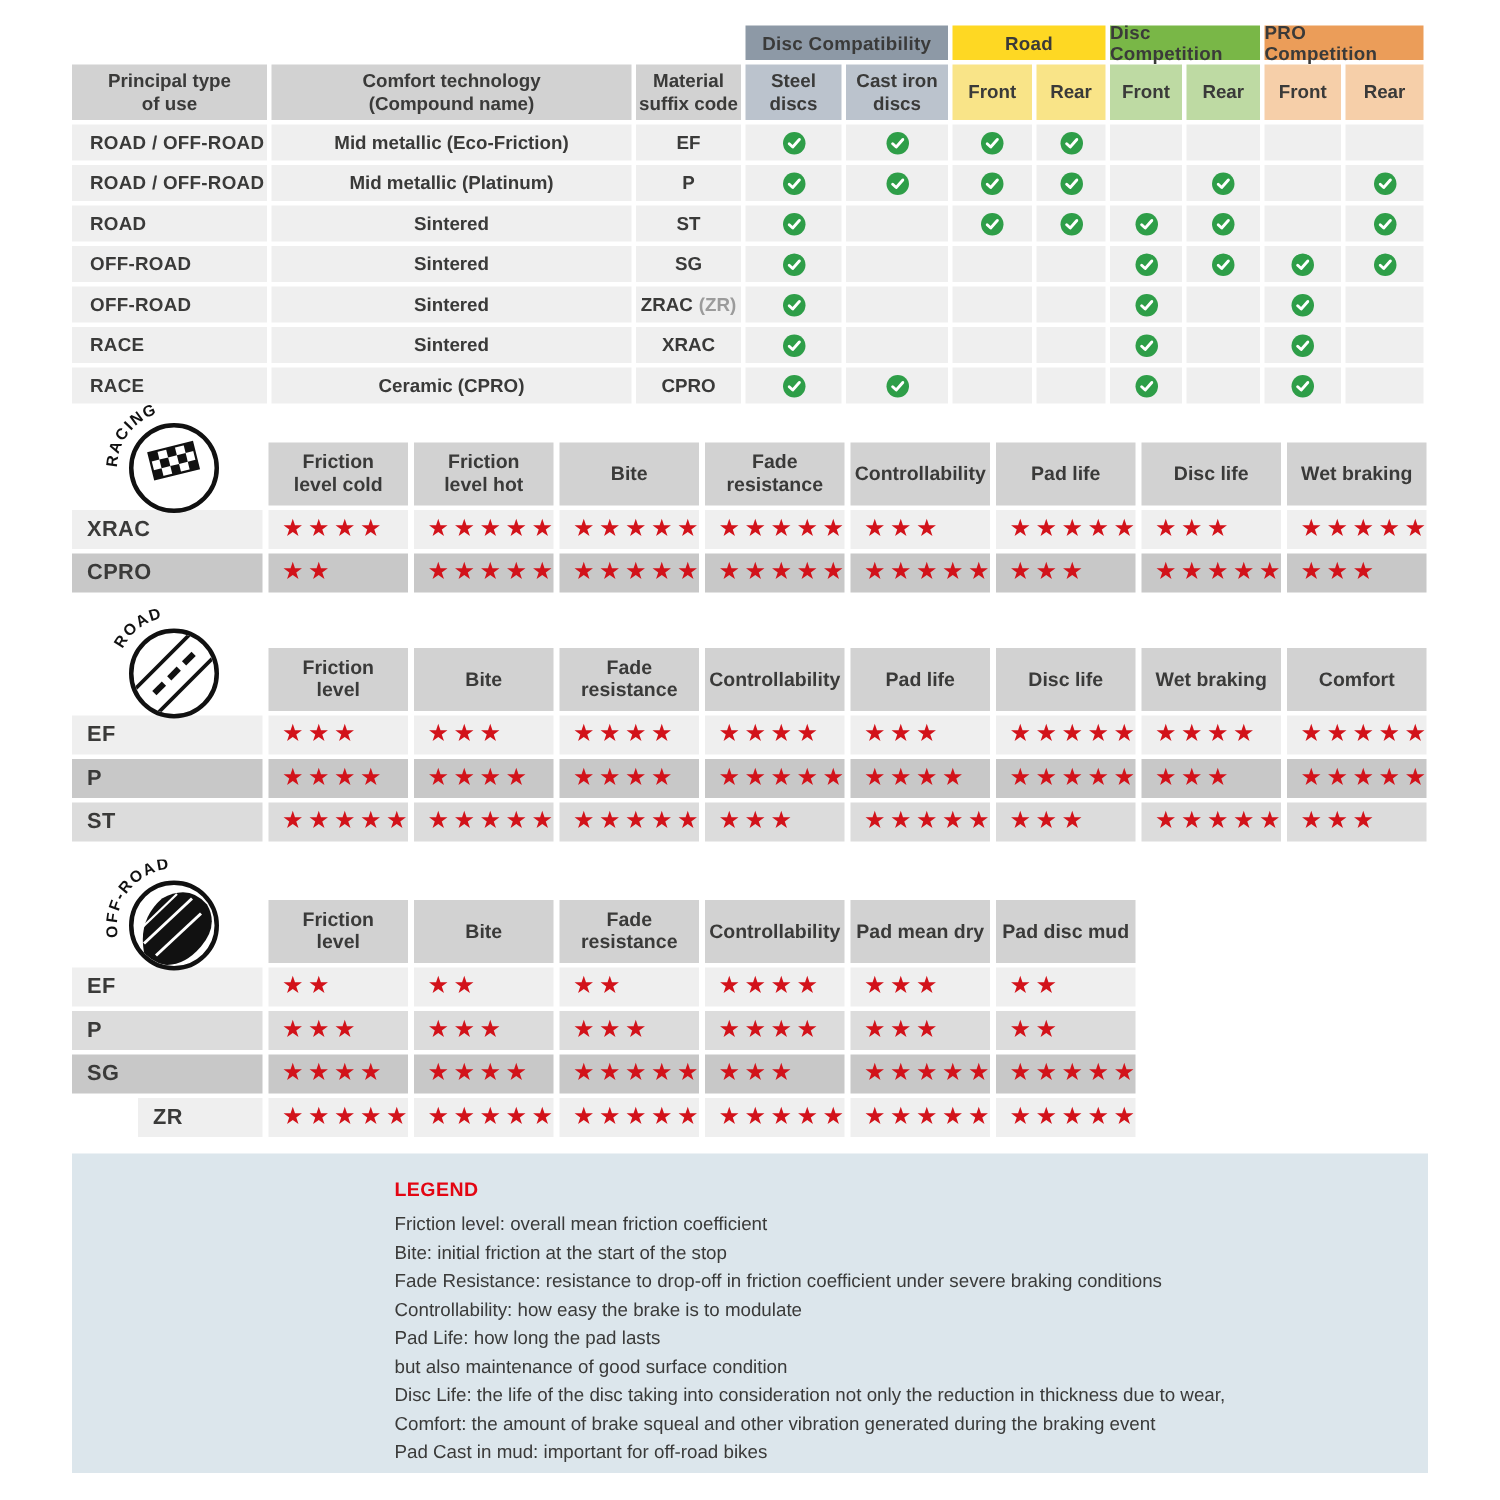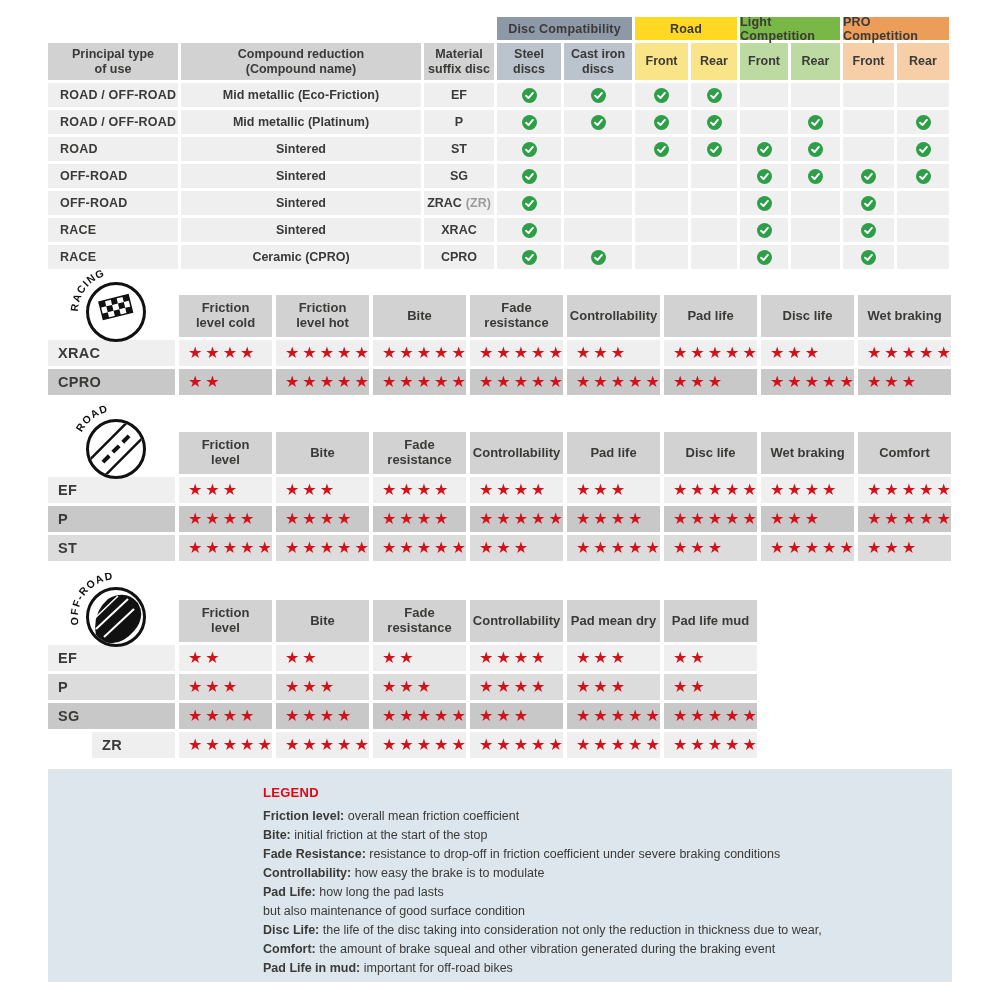--- a/index.html
+++ b/index.html
@@ -57,39 +57,39 @@
   .rating .star-cell{display:flex;align-items:center;padding-left:9px;}
   .stars{font-size:16px;letter-spacing:3px;line-height:1;}
 
   
   .legend{
     margin-top:11px;height:213px;box-sizing:border-box;
     padding:16px 0 0 215px;
   }
   .legend-title{font-weight:bold;font-size:13px;margin-bottom:7px;letter-spacing:.3px;}
   .legend-line{font-size:12.5px;line-height:19px;}
-  .legend-line b{font-weight:bold;}
+  .legend-line b{font-weight:normal;}
 </style>
 </head>
 <body>
 
 <div class="page">
 
   <div class="compat">
       <div class="spacer"></div>
       <div class="group-h" style="background: rgb(141, 153, 166);">Disc Compatibility</div>
       <div class="group-h" style="background: rgb(254, 216, 35);">Road</div>
-      <div class="group-h" style="background: rgb(121, 183, 71);">Light Competition</div>
+      <div class="group-h" style="background: rgb(121, 183, 71);">Disc Competition</div>
       <div class="group-h" style="background: rgb(235, 157, 89);">PRO Competition</div>
       <div class="main-h">Principal type
 of use</div>
-      <div class="main-h">Compound reduction
+      <div class="main-h">Comfort technology
 (Compound name)</div>
       <div class="main-h">Material
-suffix disc</div>
+suffix code</div>
       <div class="sub-h" style="background: rgb(187, 195, 205);">Steel
 discs</div>
       <div class="sub-h" style="background: rgb(187, 195, 205);">Cast iron
 discs</div>
       <div class="sub-h" style="background: rgb(249, 228, 136);">Front</div>
       <div class="sub-h" style="background: rgb(249, 228, 136);">Rear</div>
       <div class="sub-h" style="background: rgb(190, 218, 163);">Front</div>
       <div class="sub-h" style="background: rgb(190, 218, 163);">Rear</div>
       <div class="sub-h" style="background: rgb(246, 207, 169);">Front</div>
       <div class="sub-h" style="background: rgb(246, 207, 169);">Rear</div>
@@ -570,21 +570,21 @@
     </svg>
     <div class="rating cols-6">
         <div class="col-spacer"></div>
         <div class="col-h">Friction
 level</div>
         <div class="col-h">Bite</div>
         <div class="col-h">Fade
 resistance</div>
         <div class="col-h">Controllability</div>
         <div class="col-h">Pad mean dry</div>
-        <div class="col-h">Pad life mud</div>
+        <div class="col-h">Pad disc mud</div>
         <div class="row-label" style="background: rgb(239, 239, 239);">EF</div>
         <div class="star-cell" style="background: rgb(239, 239, 239);">
           <span class="stars" style="color: rgb(210, 18, 26);">★★</span>
         </div>
         <div class="star-cell" style="background: rgb(239, 239, 239);">
           <span class="stars" style="color: rgb(210, 18, 26);">★★</span>
         </div>
         <div class="star-cell" style="background: rgb(239, 239, 239);">
           <span class="stars" style="color: rgb(210, 18, 26);">★★</span>
         </div>
@@ -661,17 +661,17 @@
     <div class="legend-title" style="color: rgb(227, 6, 19);">LEGEND</div>
     <div>
         <div class="legend-line"><b>Friction level:</b> overall mean friction coefficient</div>
         <div class="legend-line"><b>Bite:</b> initial friction at the start of the stop</div>
         <div class="legend-line"><b>Fade Resistance:</b> resistance to drop-off in friction coefficient under severe braking conditions</div>
         <div class="legend-line"><b>Controllability:</b> how easy the brake is to modulate</div>
         <div class="legend-line"><b>Pad Life:</b> how long the pad lasts</div>
         <div class="legend-line">but also maintenance of good surface condition</div>
         <div class="legend-line"><b>Disc Life:</b> the life of the disc taking into consideration not only the reduction in thickness due to wear,</div>
         <div class="legend-line"><b>Comfort:</b> the amount of brake squeal and other vibration generated during the braking event</div>
-        <div class="legend-line"><b>Pad Life in mud:</b> important for off-road bikes</div>
+        <div class="legend-line"><b>Pad Cast in mud:</b> important for off-road bikes</div>
       </div>
   </div>
 
 </div>
 
 </body></html>

